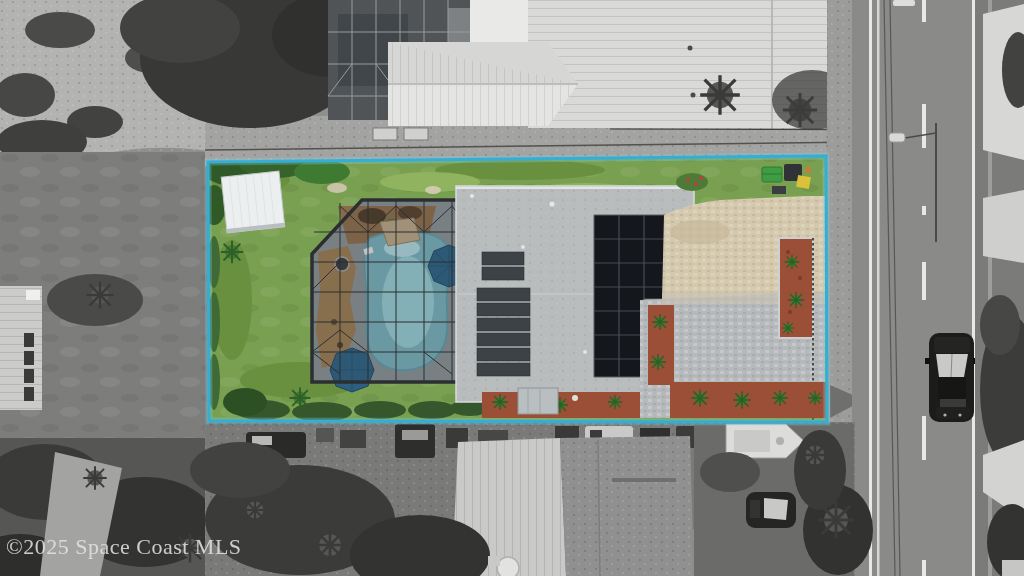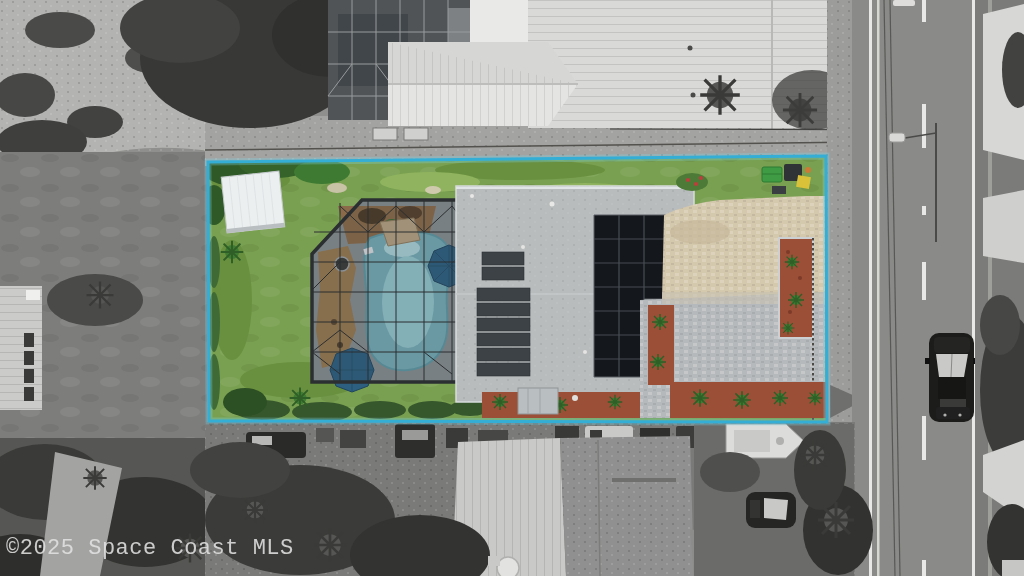--- a/index.html
+++ b/index.html
@@ -1,16 +1,16 @@
 <!DOCTYPE html>
 <html style="--boundary: #35aed6; --boundary_glow: #7fd8ea; --lawn: #79a050; --lawn_dark: #69903f; --lawn_light: #8fb35e; --pool_water: #74abb6; --pool_water_light: #9ccdd3; --enclosure_deck: #868d90; --enclosure_frame: #2b2f31; --roof: #b9bcbd; --pv_panel: #14171b; --pv_grid: #474d55; --pool_solar: #3c4246; --paver_tan: #d4c8ad; --paver_gray: #b6b9bc; --mulch_red: #9b4f37; --mulch_brown: #8a6a48; --shed: #eceff0; --umbrella: #2d5f80; --palm: #3f7c33; --trash_green: #3f9b44; --trash_yellow: #d9c139; --road: #8a8a88; --road_line: #e8e8e6; --metal_roof: #d9d9d7; --watermark_color: #e2e2e2;"><head>
 <meta charset="utf-8">
 <style>
   html,body{margin:0;padding:0;background:#888;}
-  .stage{width:1024px;height:576px;position:relative;overflow:hidden;font-family:Liberation Mono, monospace;}
+  .stage{width:1024px;height:576px;position:relative;overflow:hidden;font-family:Liberation Serif, serif;}
   svg{display:block}
   
   .f-lawn{fill:var(--lawn)} .f-lawndk{fill:var(--lawn_dark)} .f-lawnlt{fill:var(--lawn_light)}
   .f-pool{fill:var(--pool_water)} .f-poollt{fill:var(--pool_water_light)}
   .f-deck{fill:var(--enclosure_deck)} .s-frame{stroke:var(--enclosure_frame)}
   .f-roof{fill:var(--roof)} .f-pv{fill:var(--pv_panel)} .s-pvgrid{stroke:var(--pv_grid)}
   .f-psolar{fill:var(--pool_solar)}
   .f-ptan{fill:var(--paver_tan)} .f-pgray{fill:var(--paver_gray)}
   .f-mulch{fill:var(--mulch_red)} .f-mulchbr{fill:var(--mulch_brown)}
   .f-shed{fill:var(--shed)} .f-umb{fill:var(--umbrella)} .f-palm{fill:var(--palm)}

